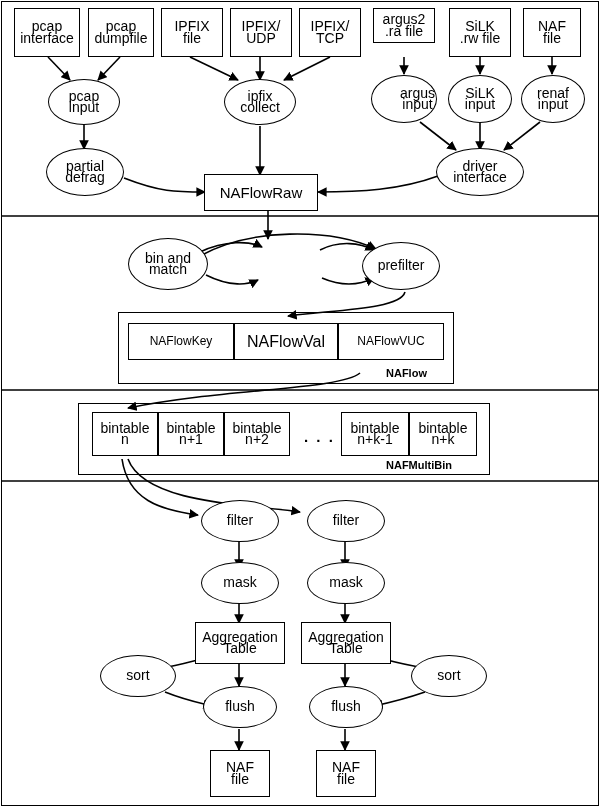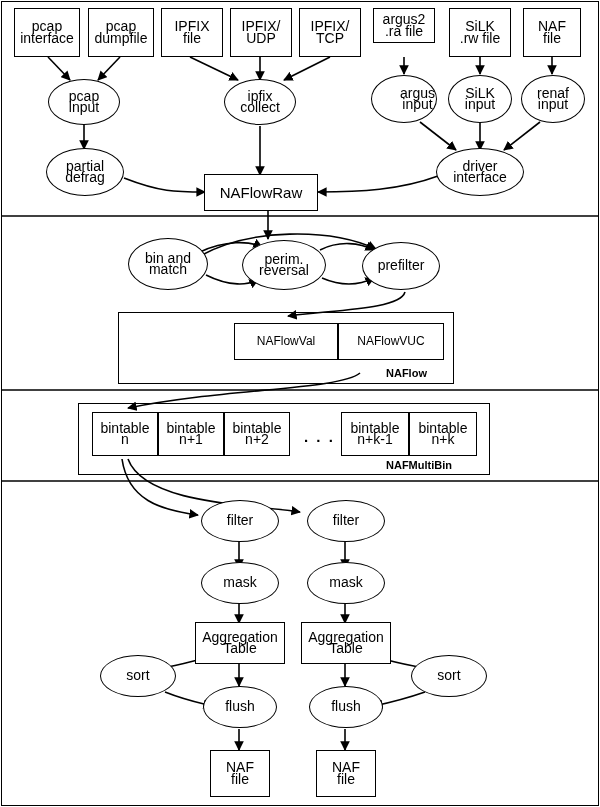--- a/index.html
+++ b/index.html
@@ -223,30 +223,29 @@
   </div>
 
   <div class="node rect" style="left:204px; top:174px; width:114px; height:37px; font-size:15px;">
     <span class="lbl">NAFlowRaw</span>
   </div>
 
   <div class="node ellipse" style="left:128px; top:238px; width:80px; height:52px;">
     <span class="lbl">bin and
 match</span>
   </div>
-  <div class="node ellipse" style="left:242px; top:240px; width:84px; height:50px;">
-    <span class="lbl">perim.
-reversal</span>
-  </div>
   <div class="node ellipse" style="left:362px; top:242px; width:78px; height:48px;">
     <span class="lbl">prefilter</span>
   </div>
 
   <div class="group-box" style="left:118px; top:312px; width:336px; height:72px;"></div>
-  <div class="node rect" style="left:234px; top:323px; width:104px; height:37px; font-size:12px;">
+  <div class="node rect" style="left:128px; top:323px; width:106px; height:37px; font-size:12px;">
+    <span class="lbl">NAFlowKey</span>
+  </div>
+  <div class="node rect" style="left:234px; top:323px; width:104px; height:37px; font-size:16px;">
     <span class="lbl">NAFlowVal</span>
   </div>
   <div class="node rect" style="left:338px; top:323px; width:106px; height:37px; font-size:12px;">
     <span class="lbl">NAFlowVUC</span>
   </div>
   <div class="group-label" style="left:386px; top:367px;text-align:right;">NAFlow</div>
 
   <div class="group-box" style="left:78px; top:403px; width:412px; height:72px;"></div>
   <div class="node rect" style="left:92px; top:412px; width:66px; height:44px;">
     <span class="lbl">bintable

